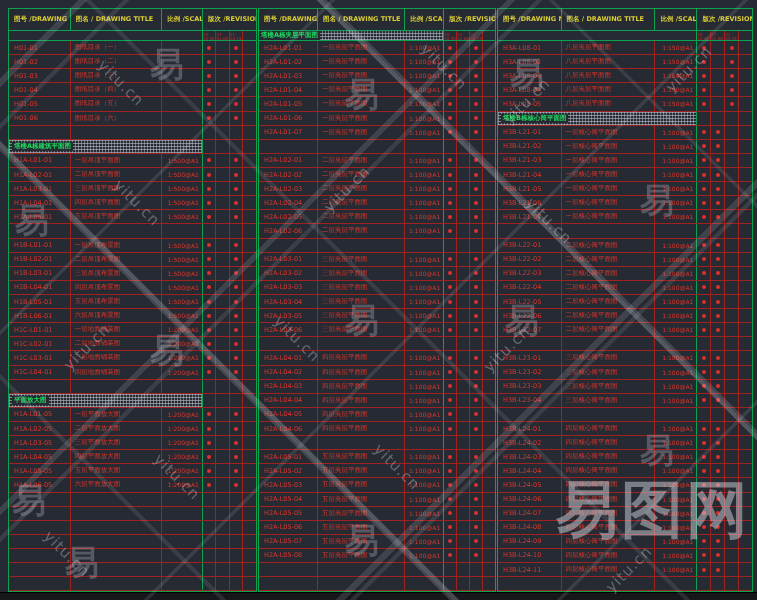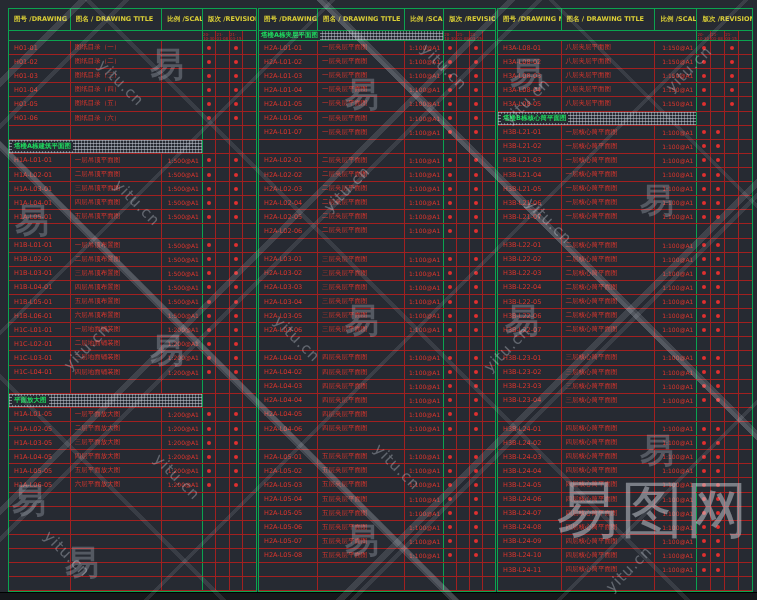--- a/index.html
+++ b/index.html
@@ -39,21 +39,21 @@
   #wm{position:absolute;inset:0;pointer-events:none;z-index:5;
     background:
       repeating-linear-gradient(45deg,transparent 0 156px,rgba(222,228,238,.10) 156px 160px,transparent 160px 164px),
       repeating-linear-gradient(-45deg,transparent 0 138px,rgba(222,228,238,.11) 138px 142px,transparent 142px 146px),
       repeating-linear-gradient(45deg,transparent 0 318px,rgba(232,238,246,.15) 318px 325px,transparent 325px 330px),
       repeating-linear-gradient(-45deg,transparent 0 292px,rgba(232,238,246,.13) 292px 298px,transparent 298px 303px)}
   .wmtx{position:absolute;color:rgba(226,232,242,.32);font-size:15px;letter-spacing:1px;white-space:nowrap}
   .r45{transform:rotate(45deg)}.rm45{transform:rotate(-45deg)}
   .wmg{position:absolute;color:rgba(218,224,234,.26);font-size:34px;font-weight:bold}
   #brand{position:absolute;left:556px;top:468px;z-index:6;pointer-events:none;
-    font-size:62px;font-weight:normal;letter-spacing:3px;color:rgba(205,210,218,.5);white-space:nowrap}
+    font-size:62px;font-weight:bold;letter-spacing:3px;color:rgba(205,210,218,.5);white-space:nowrap}
 </style>
 </head>
 <body>
 
 <div id="canvas">
   <div id="panels">
       <div class="panel" style="left: 8px; width: 249px;">
         <div class="hdr">
           <div class="hc w-no">图号 /DRAWING NO.</div>
           <div class="hc w-title">图名 / DRAWING TITLE</div>

